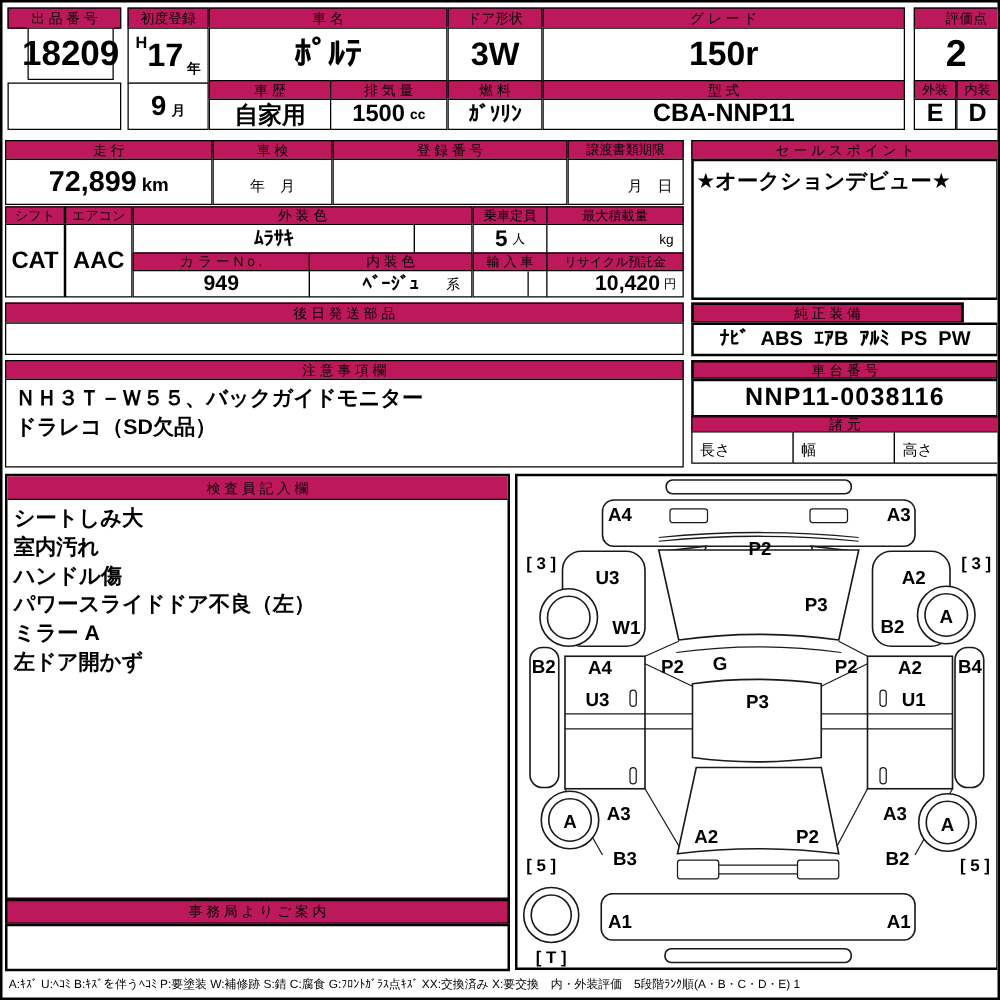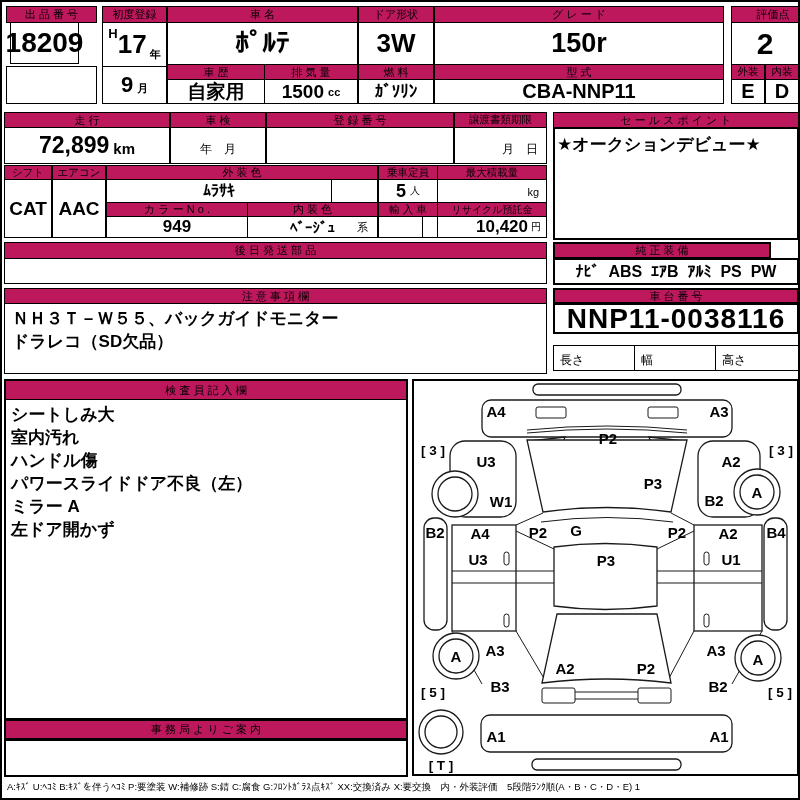--- a/index.html
+++ b/index.html
@@ -20,21 +20,21 @@
   .dlabel.small{font-size:13.5px;}
   svg .fw{stroke:#1a1a1a;stroke-width:1.3;fill:#fff;}
   svg .thin{stroke:#1a1a1a;stroke-width:1;fill:none;}
 </style>
 </head>
 <body>
 
 <div id="sheet">
 
   <div class="c h" style="left:4px;top:4px;width:91px;height:17px">出 品 番 号</div>
-  <div class="c v" style="left:8px;top:20px;width:69px;height:42px;font-size:28px">18209</div>
+  <div class="c v" style="left:20px;top:20px;width:69px;height:42px;font-size:28px">18209</div>
   <div class="c" style="left:4px;top:64px;width:91px;height:38px"></div>
 
   <div class="c h" style="left:100px;top:4px;width:65px;height:17px">初度登録</div>
   <div class="c v" style="left:100px;top:20px;width:65px;height:45px">
     <span style="font-size:13px;align-self:flex-start;margin-top:3px">H</span><span style="font-size:26px">17</span><span style="font-size:11px;align-self:flex-end;margin:0 0 4px 3px">年</span>
   </div>
   <div class="c v" style="left:100px;top:64px;width:65px;height:38px">
     <span style="font-size:22px">9</span><span style="font-size:11px;align-self:flex-end;margin:0 0 7px 4px">月</span>
   </div>
 
@@ -121,21 +121,22 @@
   <div class="c h b2" style="left:551px;top:240px;width:218px;height:17px">純 正 装 備</div>
   <div class="c v b2" style="left:551px;top:256px;width:246px;height:27px;font-size:16px">ﾅﾋﾞ  ABS  ｴｱB  ｱﾙﾐ  PS  PW</div>
 
   <div class="c h" style="left:2px;top:286px;width:543px;height:16px">注 意 事 項 欄</div>
   <div class="c" style="left:2px;top:301px;width:543px;height:71px;padding:3px 2px">
       <div class="list-line">ＮＨ３Ｔ－Ｗ５５、バックガイドモニター</div>
       <div class="list-line">ドラレコ（SD欠品）</div>
     </div>
 
   <div class="c h b2" style="left:551px;top:286px;width:246px;height:16px">車 台 番 号</div>
-  <div class="c v b2" style="left:551px;top:301px;width:246px;height:31px;font-size:28px;letter-spacing:1px">NNP11-0038116</div>
+  <div class="c v b2" style="left:551px;top:301px;width:246px;height:31px;font-size:20px;letter-spacing:1px">NNP11-0038116</div>
+  <div class="c h" style="left:551px;top:331px;width:246px;height:13px">諸 元</div>
   <div class="c" style="left:551px;top:343px;width:82px;height:26px">
     <div style="position:absolute;left:6px;top:6px;font-size:12px">長さ</div>
   </div>
   <div class="c" style="left:632px;top:343px;width:82px;height:26px">
     <div style="position:absolute;left:6px;top:6px;font-size:12px">幅</div>
   </div>
   <div class="c" style="left:713px;top:343px;width:84px;height:26px">
     <div style="position:absolute;left:6px;top:6px;font-size:12px">高さ</div>
   </div>
 

